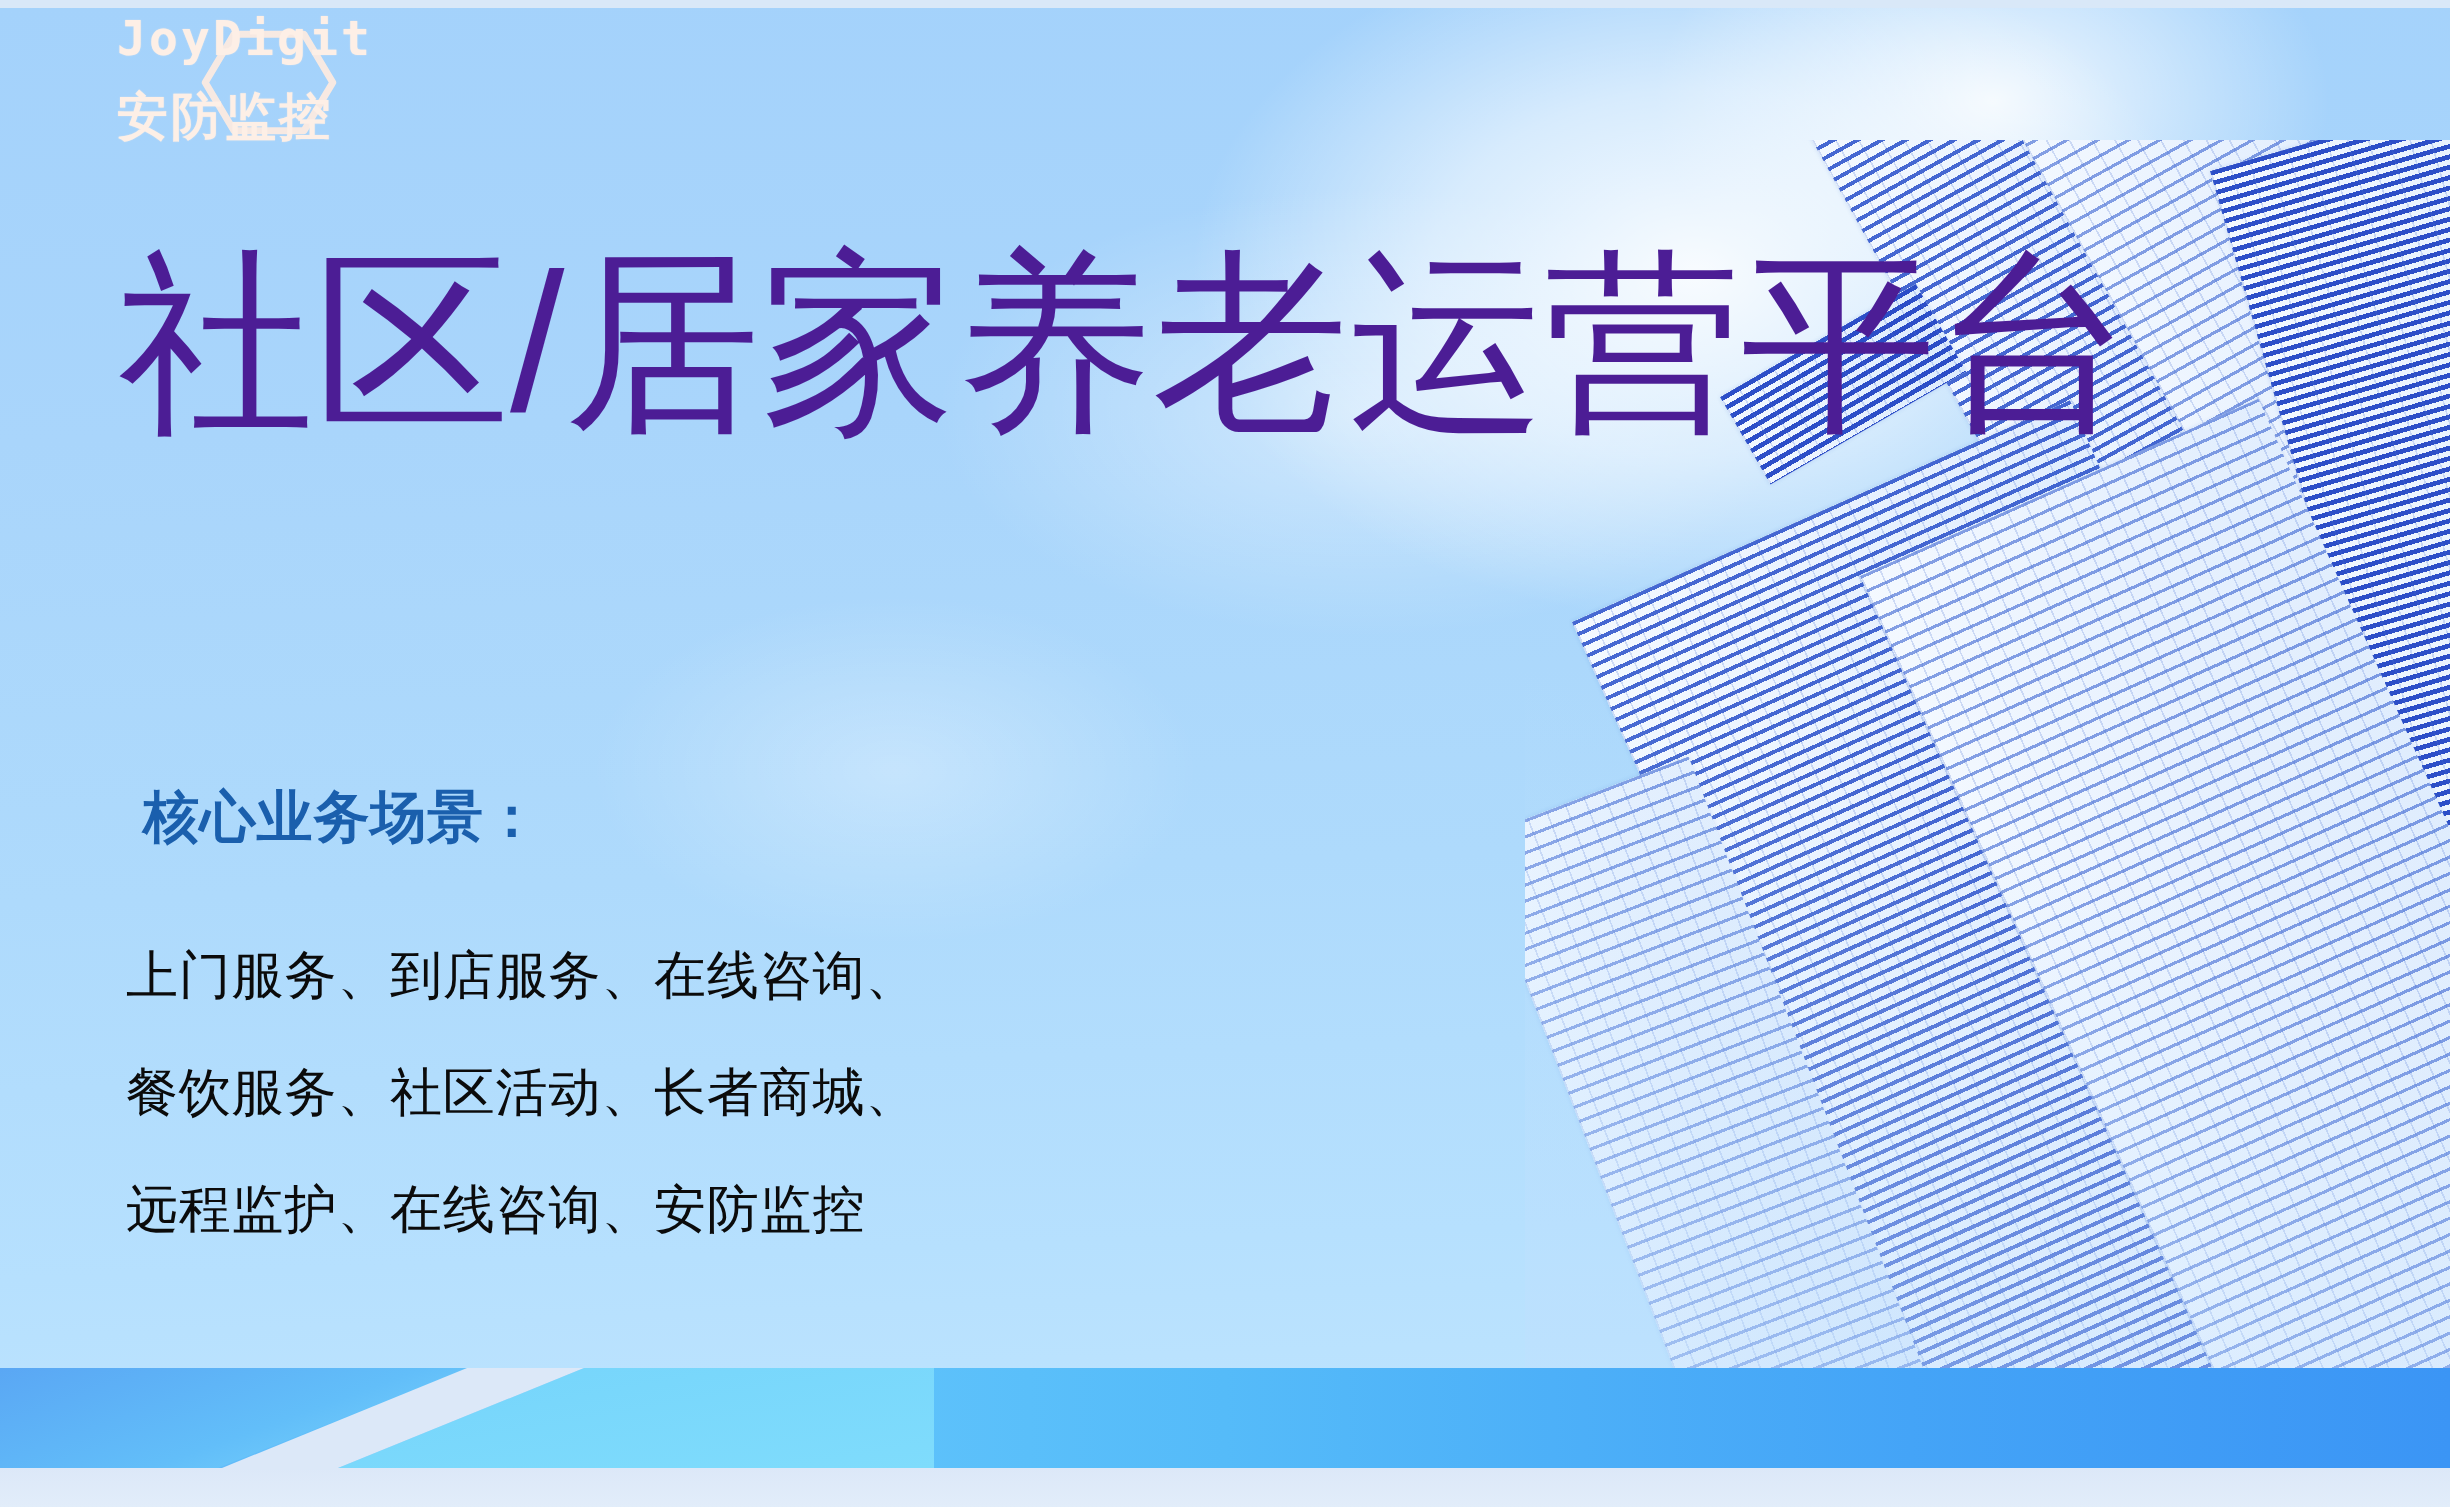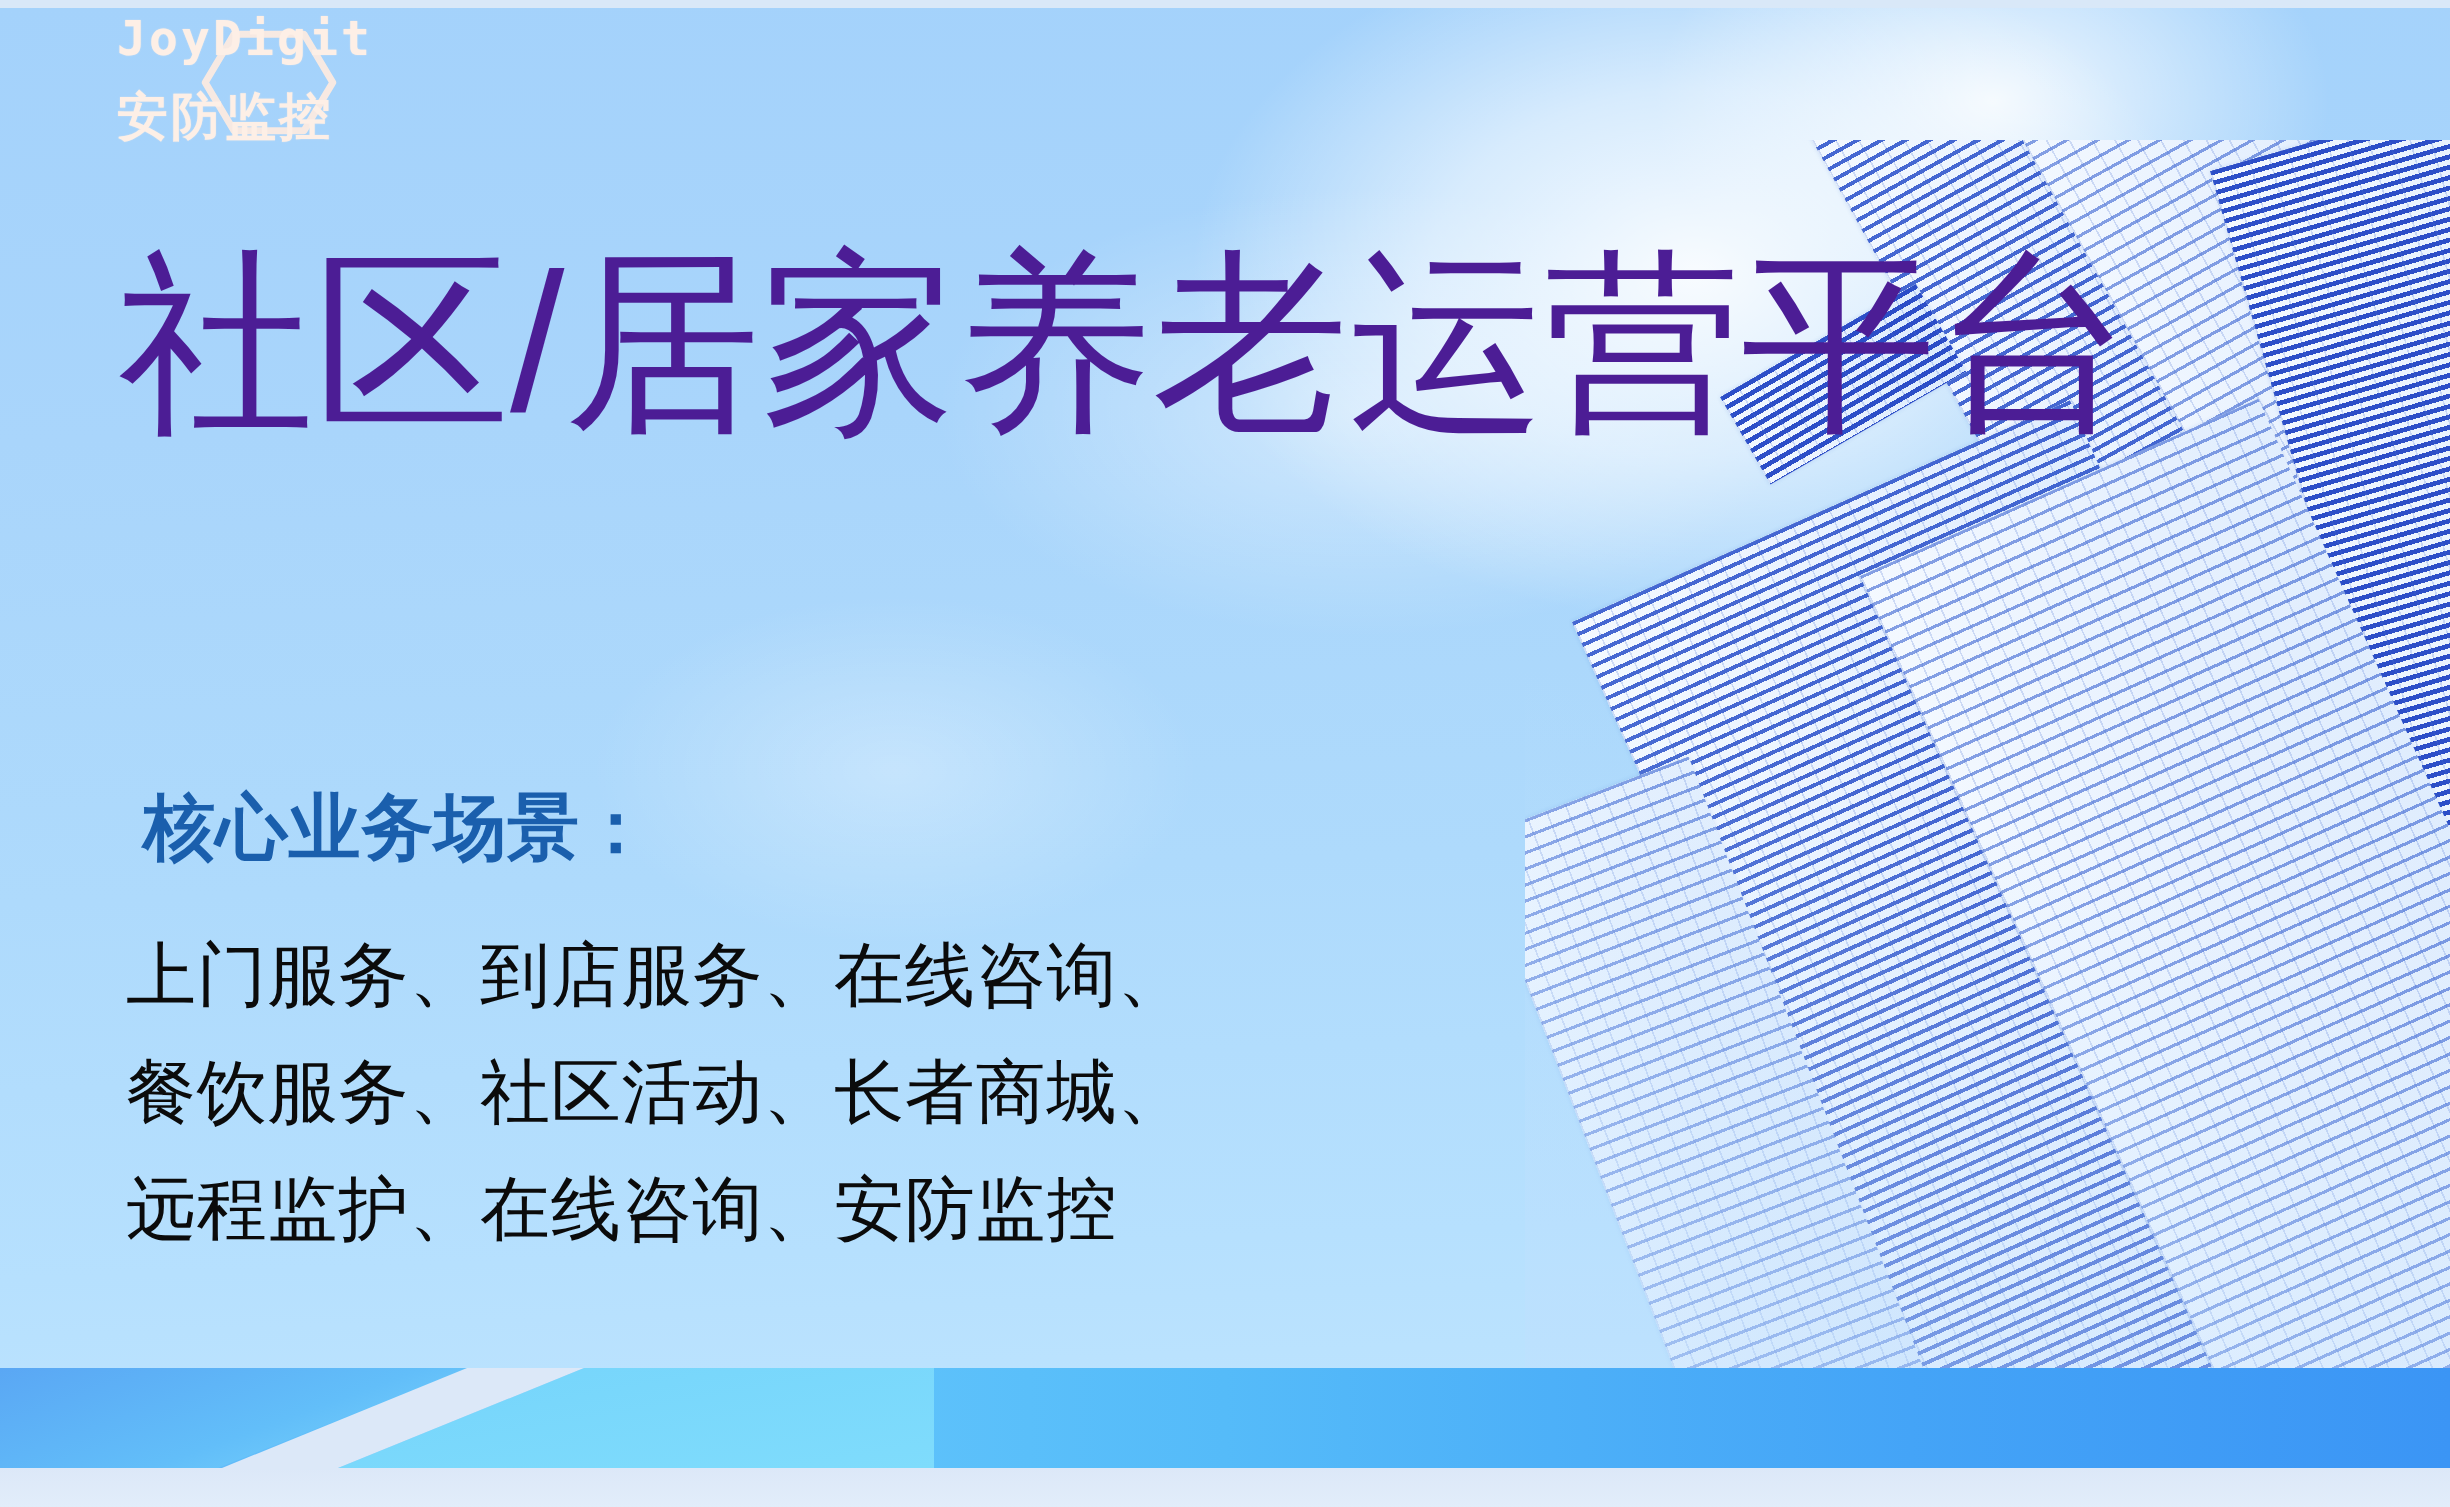--- a/index.html
+++ b/index.html
@@ -151,32 +151,32 @@
     font-weight:normal;
     color:#4c1d95;
     letter-spacing:0px;
     white-space:nowrap;
   }
 
   
   .section-heading {
     position:absolute;
     left:143px; top:780px;
-    font-size:72px;
+    font-size:56px;
     font-weight:bold;
     color:#1A5FAD;
     letter-spacing:0.8px;
     white-space:nowrap;
   }
 
   
   .scenarios {
     position:absolute;
     left:126px; top:917px;
-    font-size:70px;
+    font-size:52px;
     line-height:117px;
     color:#0B0B0B;
     letter-spacing:0.8px;
   }
   .scenarios div { white-space:nowrap; }
 
   
   .bottom {
     position:absolute;
     left:0; bottom:0; width:2450px; height:140px;

